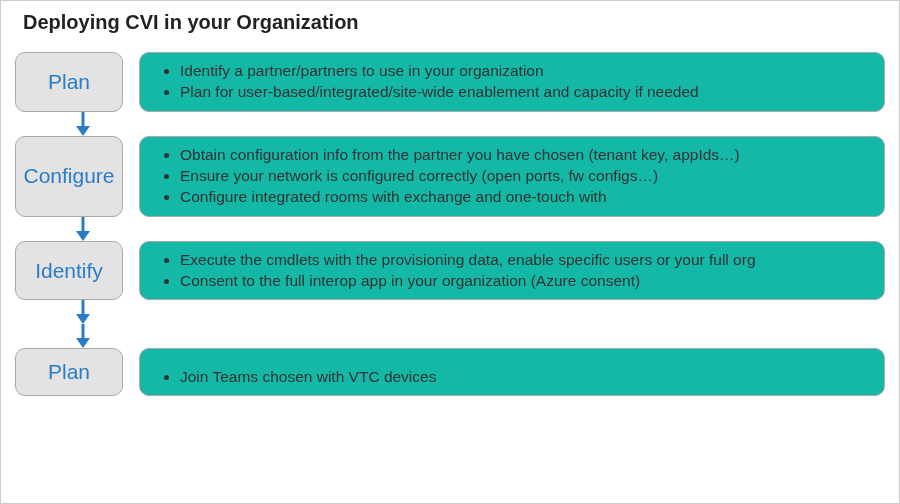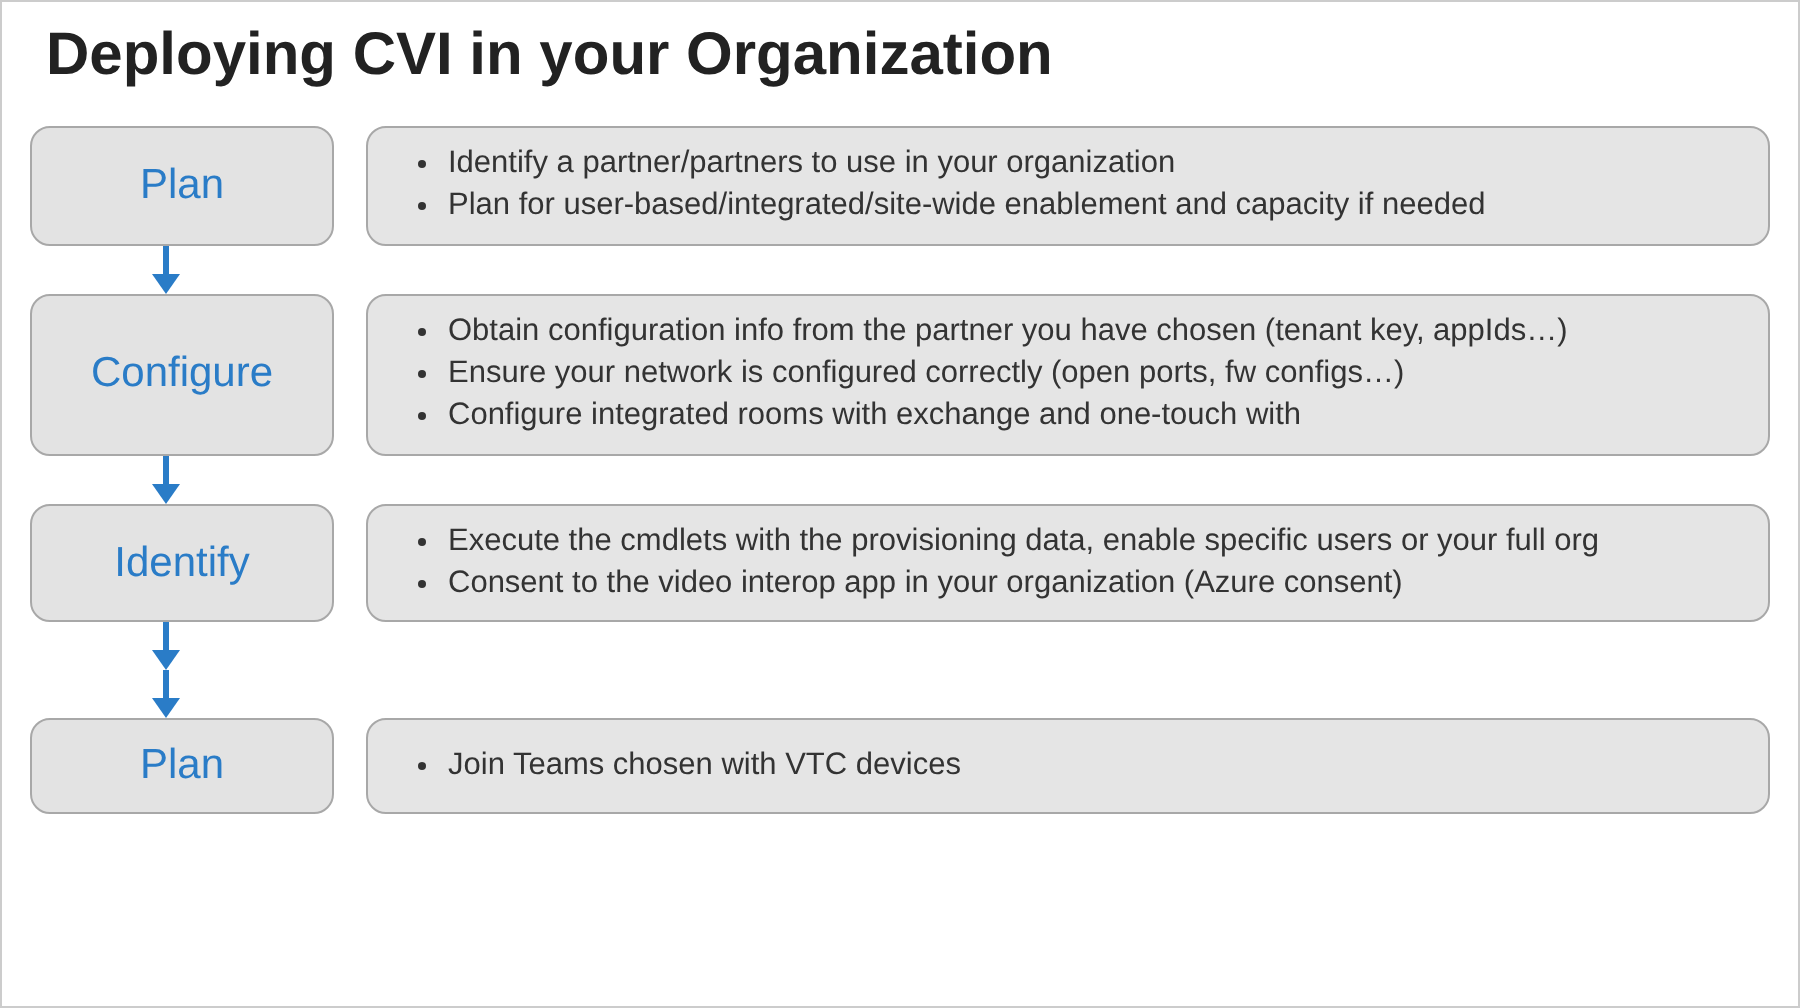--- a/index.html
+++ b/index.html
@@ -5,54 +5,54 @@
     * { margin: 0; padding: 0; box-sizing: border-box; }
     body {
       font-family: "Segoe UI", Arial, sans-serif;
       background: #fff;
       width: 900px;
       height: 504px;
       padding: 10px 14px;
       border: 1px solid #ccc;
     }
     .title {
-      font-size: 30px;
+      font-size: 20px;
       font-weight: 600;
       color: #222;
       margin-bottom: 18px;
       margin-left: 8px;
     }
     .rows { display: flex; flex-direction: column; gap: 0; }
     .row {
       display: flex;
       align-items: stretch;
       gap: 16px;
     }
     .step-box {
-      width: 152px;
+      width: 108px;
       min-height: 48px;
       background: #e3e3e3;
       border: 1px solid #a8a8a8;
       border-radius: 10px;
       display: flex;
       align-items: center;
       justify-content: center;
       color: #2a7cc7;
       font-size: 21px;
       font-weight: 400;
       flex-shrink: 0;
     }
     .desc-box {
       flex: 1;
-      background: #e5e5e5;
+      background: #14b8a6;
       border: 1px solid #a8a8a8;
       border-radius: 10px;
       padding: 8px 22px;
       display: flex;
-      align-items: center;
+      align-items: flex-end;
     }
     .desc-box ul {
       list-style: disc;
       padding-left: 18px;
     }
     .desc-box li {
       font-size: 15.5px;
       color: #333;
       line-height: 1.35;
     }
@@ -115,21 +115,21 @@
     </div>
   </div>
 
   <div class="row">
     <div class="step-box">
       <span>Identify</span>
     </div>
     <div class="desc-box">
       <ul>
         <li>Execute the cmdlets with the provisioning data, enable specific users or your full org</li>
-        <li>Consent to the video interop app in your organization (Azure consent)</li>
+        <li>Consent to the full interop app in your organization (Azure consent)</li>
       </ul>
     </div>
   </div>
 
   <div class="row">
     <div class="arrow-wrap">
       <svg width="20" height="24" viewBox="0 0 20 24">
         <line x1="10" y1="0" x2="10" y2="15" stroke="#2a7cc7" stroke-width="3"></line>
         <polygon points="10,24 3,14 17,14" fill="#2a7cc7"></polygon>
       </svg>

